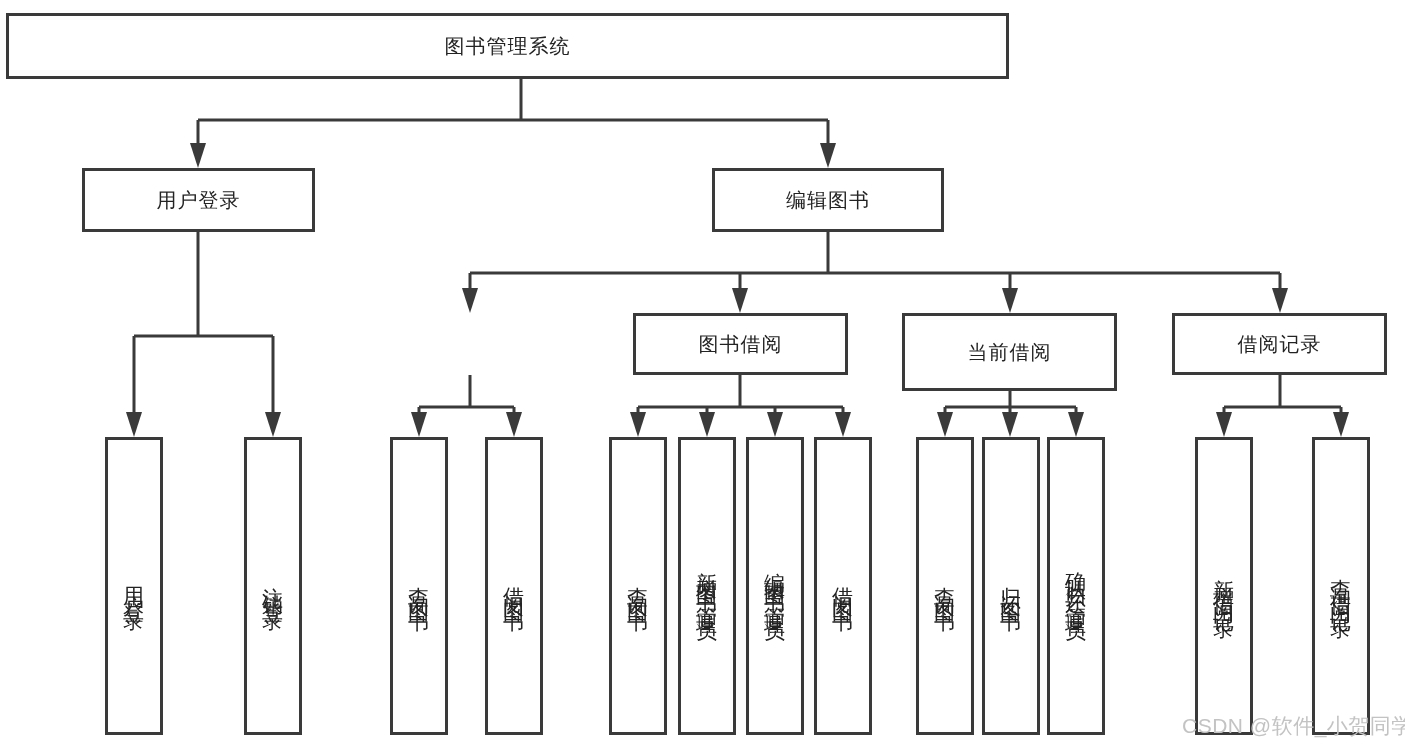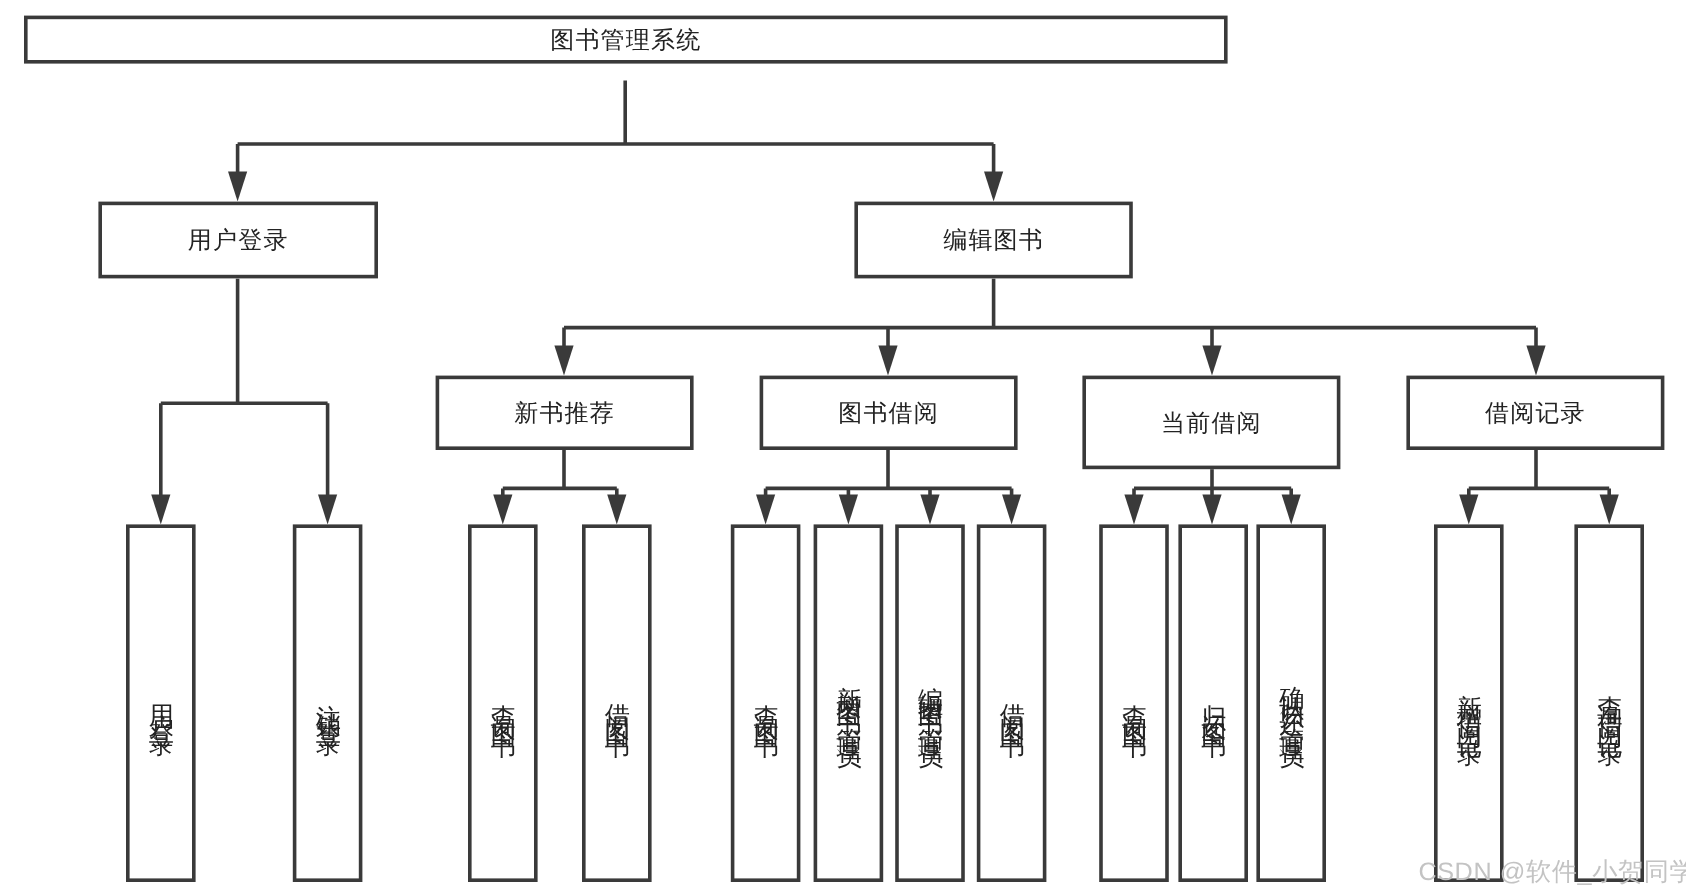--- a/index.html
+++ b/index.html
@@ -85,34 +85,31 @@
       <polygon points="767,412 783,412 775,437"></polygon>
       <polygon points="835,412 851,412 843,437"></polygon>
       <polygon points="937,412 953,412 945,437"></polygon>
       <polygon points="1002,412 1018,412 1010,437"></polygon>
       <polygon points="1068,412 1084,412 1076,437"></polygon>
       <polygon points="1216,412 1232,412 1224,437"></polygon>
       <polygon points="1333,412 1349,412 1341,437"></polygon>
     </g>
   </svg>
 
-  <div class="node h" style="left:20px; top:13px; width:1003px; height:40px;">
+  <div class="node h" style="left:6px; top:13px; width:1003px; height:66px;">
     <span class="label">图书管理系统</span>
   </div>
 
   <div class="node h" style="left:82px; top:168px; width:233px; height:64px;">
     <span class="label">用户登录</span>
   </div>
   <div class="node h" style="left:712px; top:168px; width:232px; height:64px;">
     <span class="label">编辑图书</span>
   </div>
 
-  <div class="node h" style="left:363px; top:313px; width:215px; height:62px;">
-    <span class="label">新书推荐</span>
-  </div>
   <div class="node h" style="left:633px; top:313px; width:215px; height:62px;">
     <span class="label">图书借阅</span>
   </div>
   <div class="node h" style="left:902px; top:313px; width:215px; height:78px;">
     <span class="label">当前借阅</span>
   </div>
   <div class="node h" style="left:1172px; top:313px; width:215px; height:62px;">
     <span class="label">借阅记录</span>
   </div>
 

